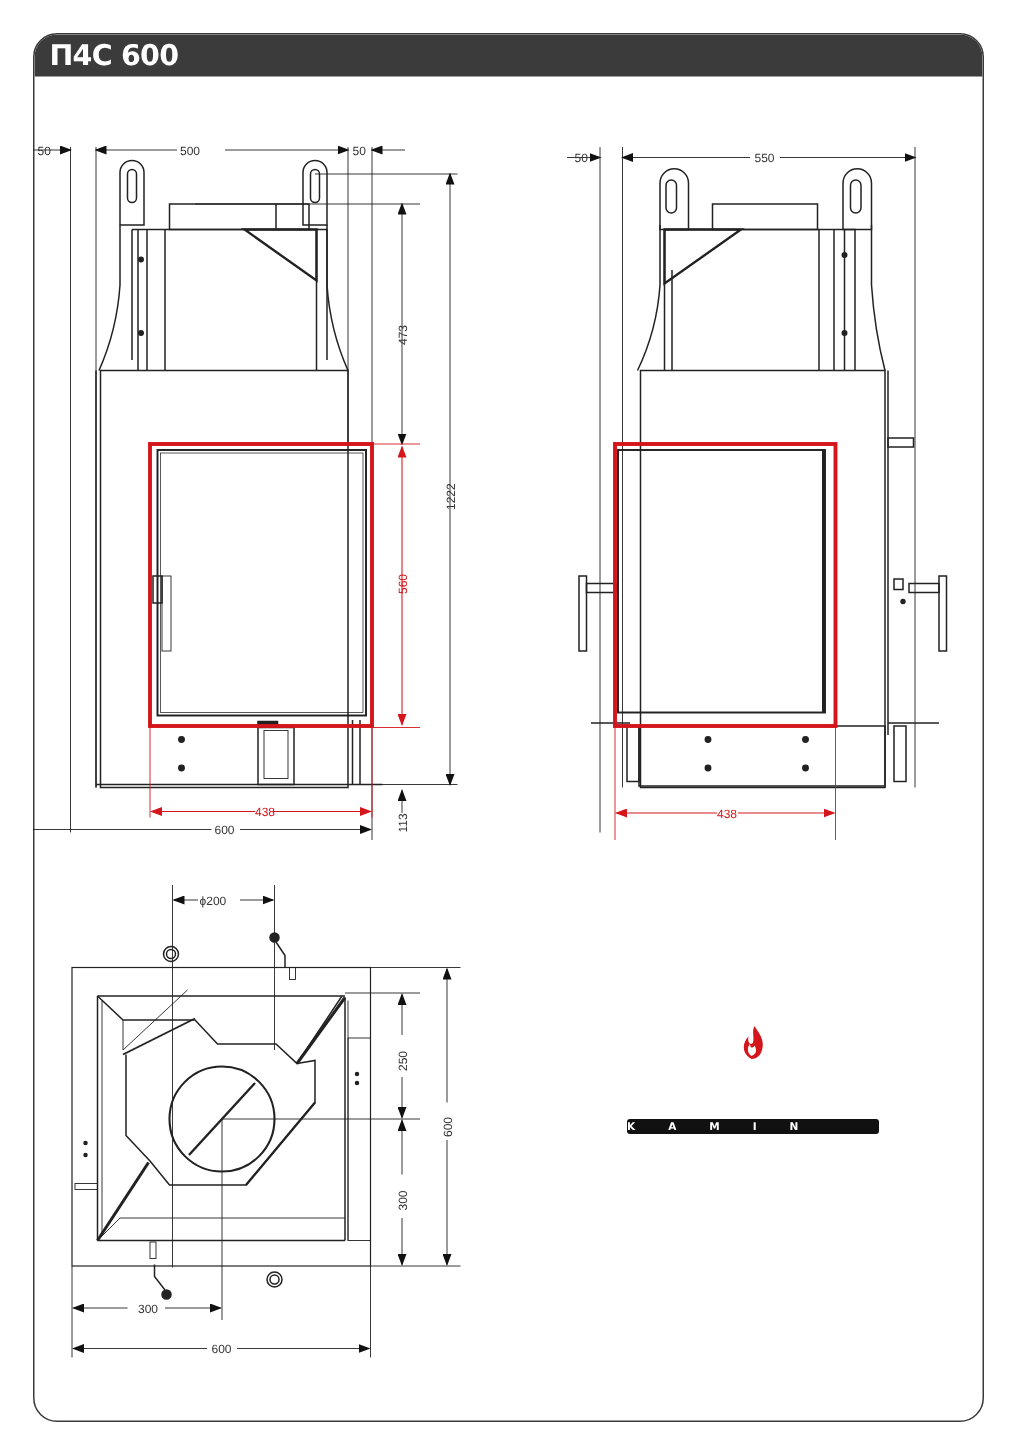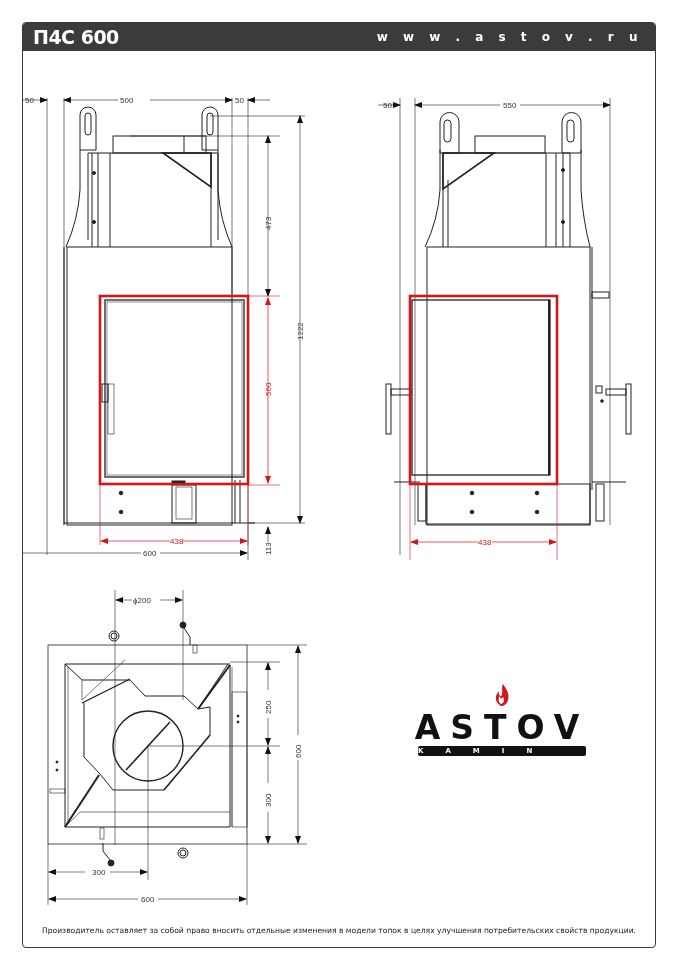--- a/index.html
+++ b/index.html
@@ -1,38 +1,36 @@
 <!DOCTYPE html>
 <html><head>
 <meta charset="utf-8">
 <style>
   html,body{margin:0;padding:0;background:#fff;}
   body{width:679px;height:970px;position:relative;overflow:hidden;font-family:"DejaVu Sans",sans-serif;}
-  .sheet{position:absolute;left:22px;top:22px;width:634px;height:926px;border:1.5px solid #3a3a3a;border-radius:4px;box-sizing:border-box;overflow:hidden;background:#fff;}
+  .sheet{position:absolute;left:22px;top:22px;width:634px;height:926px;border:1.5px solid #3a3a3a;border-radius:16px;box-sizing:border-box;overflow:hidden;background:#fff;}
   .header{position:absolute;left:0;top:0;width:100%;height:28px;background:#3b3b3b;}
   .title{position:absolute;left:10px;top:3px;color:#fff;font-size:19px;font-weight:bold;letter-spacing:-0.5px;font-family:"DejaVu Sans",sans-serif;}
   .url{position:absolute;right:12px;top:7px;color:#fff;font-size:12px;font-weight:bold;letter-spacing:5.5px;font-family:"DejaVu Sans",sans-serif;}
   .footer-text{position:absolute;left:0;width:100%;top:903px;text-align:center;font-size:7.6px;color:#222;font-family:"DejaVu Sans",sans-serif;}
   svg{position:absolute;left:0;top:0;}
   .dim{font-family:"Liberation Sans",sans-serif;font-size:8px;fill:#333;}
   .dimr{font-family:"Liberation Sans",sans-serif;font-size:8px;fill:#d4161c;}
   .logo{position:absolute;left:414px;top:688px;width:176px;height:70px;}
   .logo-word{position:absolute;left:0;top:20px;width:176px;text-align:center;font-family:"DejaVu Sans",sans-serif;font-weight:bold;font-size:33px;letter-spacing:10px;color:#111;}
   .logo-bar{position:absolute;left:4px;top:58px;width:168px;height:10px;background:#111;border-radius:2px;}
   .logo-sub{position:absolute;left:4px;top:57px;width:168px;color:#fff;font-family:"DejaVu Sans",sans-serif;font-weight:bold;font-size:7px;letter-spacing:22px;line-height:12px;}
 </style>
 </head>
 <body>
 
 <div class="sheet">
   <div class="header">
     <span class="title">П4С 600</span>
-    <span class="url">w w w . a s t o v . r u</span>
   </div>
-  <div class="footer-text">Производитель оставляет за собой право вносить отдельные изменения в модели топок в целях улучшения потребительских свойств продукции.</div>
 </div>
 
 <svg width="679" height="970" viewBox="0 0 679 970">
   <defs>
     <marker id="arrB" markerWidth="8" markerHeight="6" refX="7" refY="3" orient="auto" markerUnits="userSpaceOnUse">
       <path d="M0,0 L8,3 L0,6 z" fill="#111"></path>
     </marker>
     <marker id="arrBs" markerWidth="8" markerHeight="6" refX="1" refY="3" orient="auto" markerUnits="userSpaceOnUse">
       <path d="M8,0 L0,3 L8,6 z" fill="#111"></path>
     </marker>
@@ -264,16 +262,15 @@
   <text class="dim" x="92" y="875">300</text>
   <text class="dim" x="141" y="902">600</text>
 
   <g transform="translate(501,686)">
     <path d="M0,20 C-7,16 -6,9 -2,5 C-3,10 0,11 1,9 C2,5 0,2 2,-2 C5,3 9,7 7,14 C6,18 3,20 0,20 z" fill="#d4161c"></path>
     <path d="M0,18 C-3,16 -3,12 -1,10 C-1,13 1,13 2,11 C4,14 3,17 0,18 z" fill="#fff"></path>
   </g>
 </svg>
 
 <div class="logo">
-  <div class="logo-word">ASTOV</div>
   <div class="logo-bar"></div>
   <div class="logo-sub">KAMIN</div>
 </div>
 
 </body></html>

